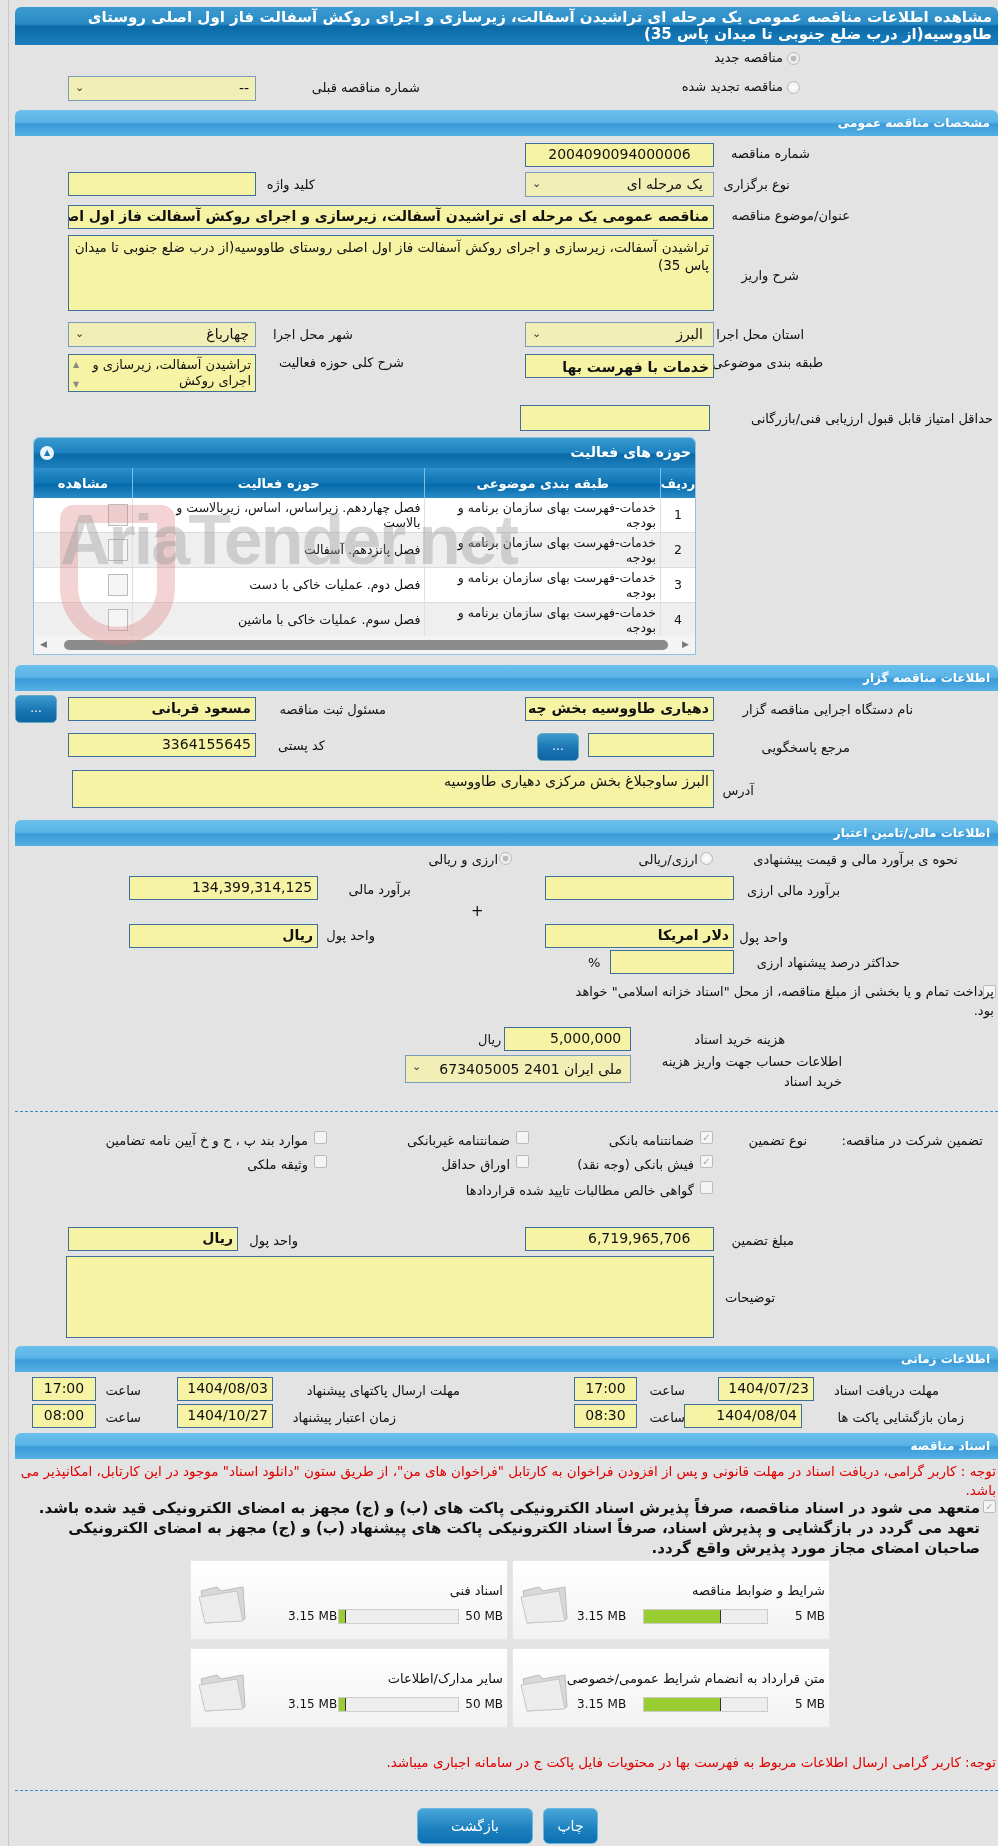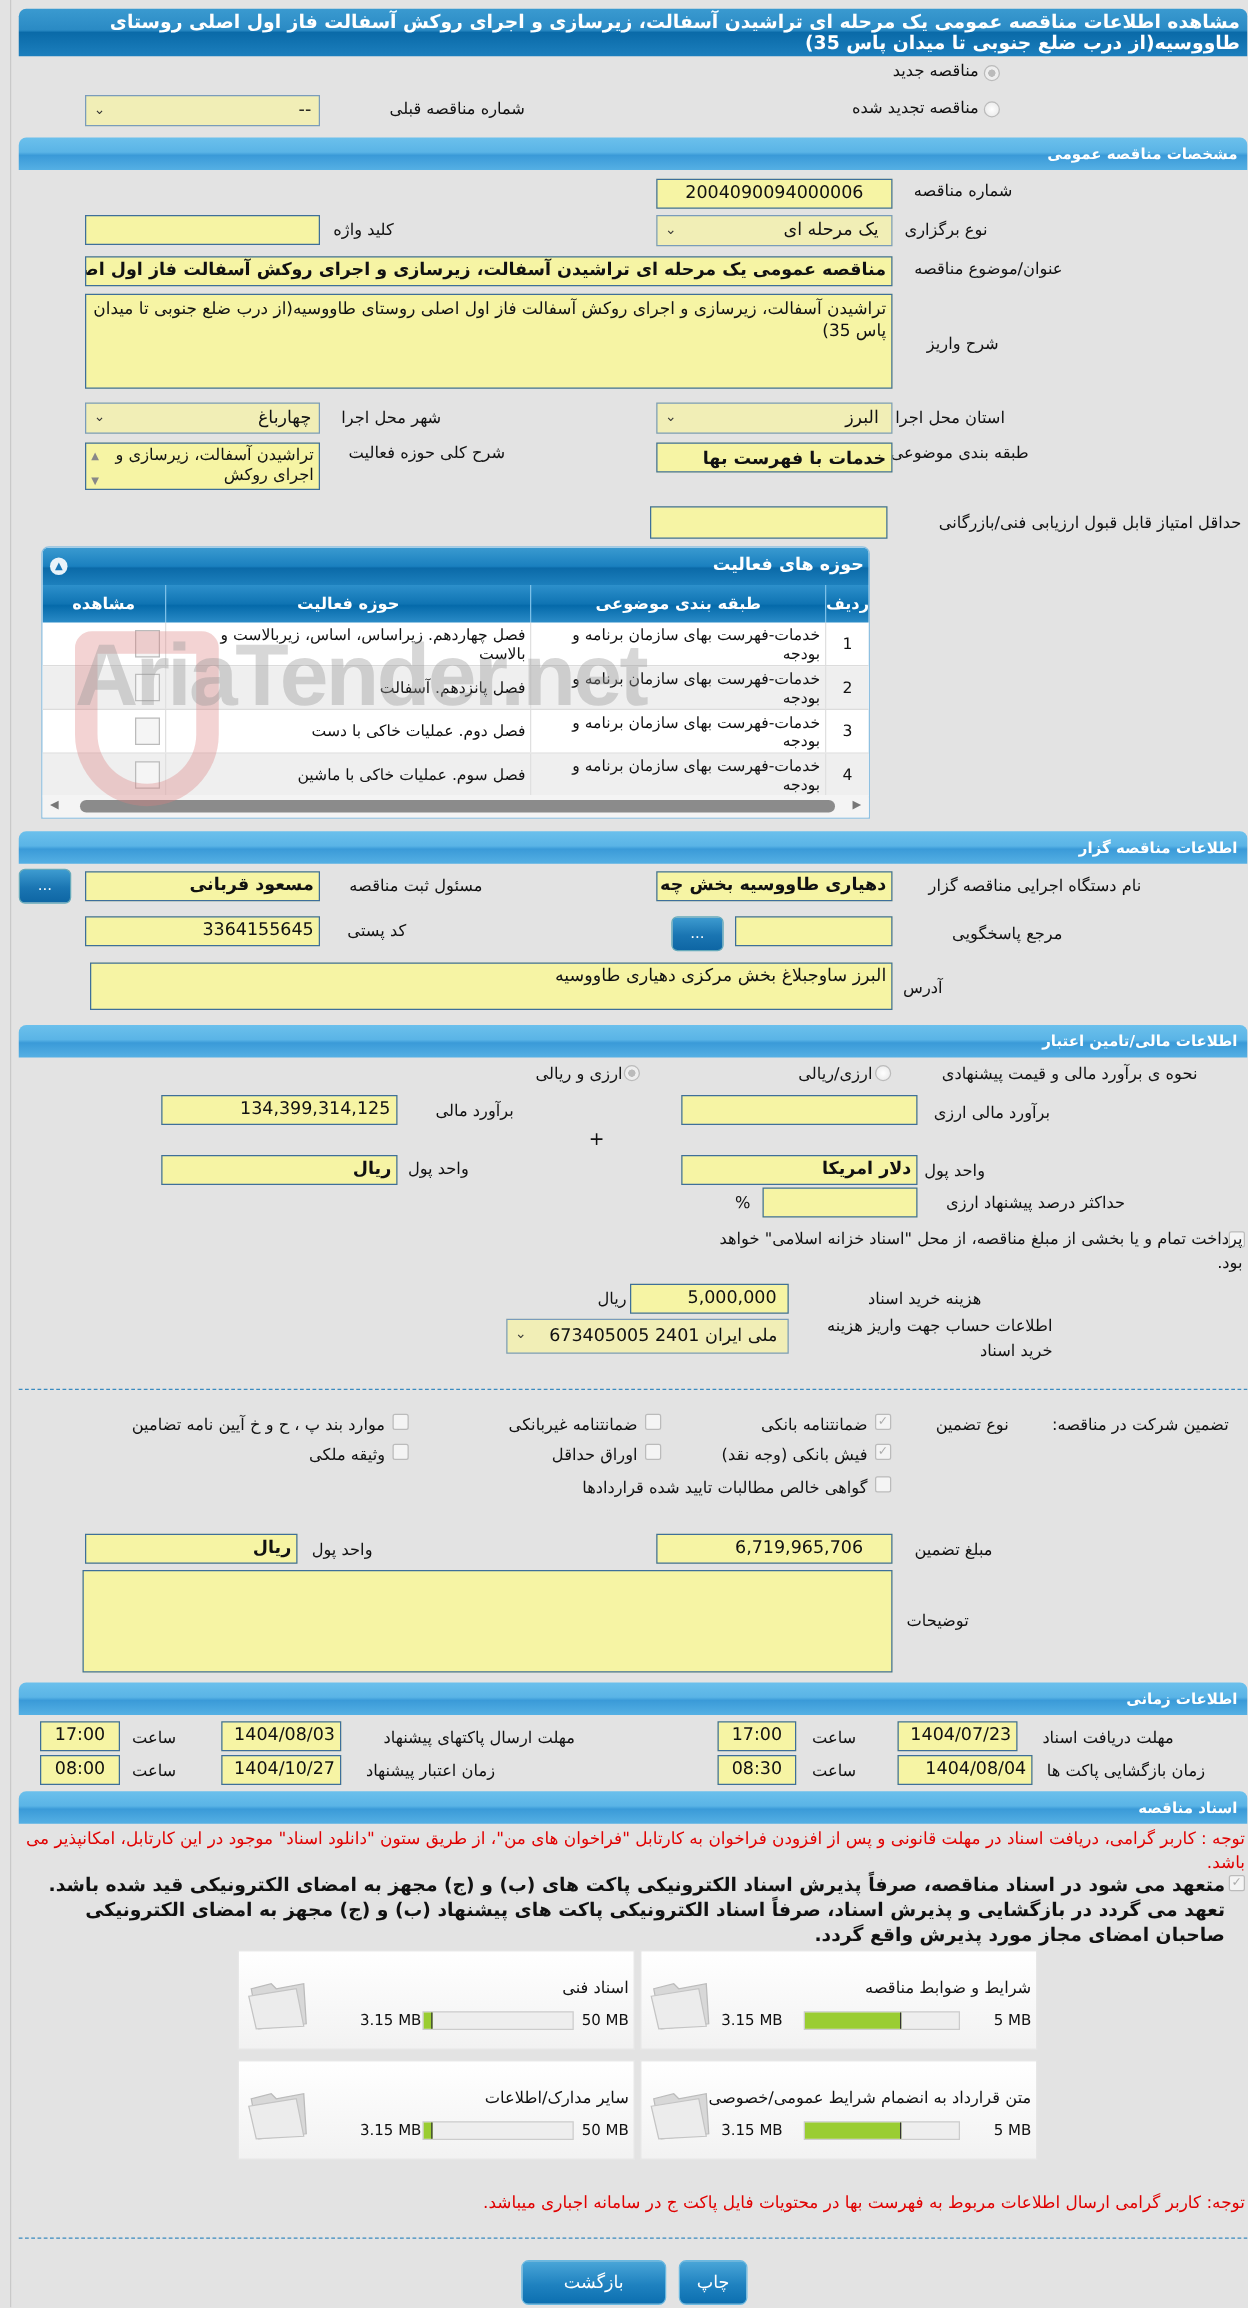--- a/index.html
+++ b/index.html
@@ -223,21 +223,21 @@
 <div class="lbl" style="right:59px;top:1383px">مهلت دریافت اسناد</div>
 <div class="inp" style="left:718px;top:1377px;width:96px">1404/07/23</div>
 <div class="lbl" style="right:313px;top:1383px">ساعت</div>
 <div class="inp" style="left:574px;top:1377px;width:63px;text-align:center">17:00</div>
 <div class="lbl" style="right:538px;top:1383px">مهلت ارسال پاکتهای پیشنهاد</div>
 <div class="inp" style="left:177px;top:1377px;width:96px">1404/08/03</div>
 <div class="lbl" style="right:857px;top:1383px">ساعت</div>
 <div class="inp" style="left:32px;top:1377px;width:64px;text-align:center">17:00</div>
 
 <div class="lbl" style="right:34px;top:1410px">زمان بازگشایی پاکت ها</div>
-<div class="inp" style="left:718px;top:1404px;width:108px">1404/08/04</div>
+<div class="inp" style="left:684px;top:1404px;width:118px">1404/08/04</div>
 <div class="lbl" style="right:313px;top:1410px">ساعت</div>
 <div class="inp" style="left:574px;top:1404px;width:63px;text-align:center">08:30</div>
 <div class="lbl" style="right:602px;top:1410px">زمان اعتبار پیشنهاد</div>
 <div class="inp" style="left:177px;top:1404px;width:96px">1404/10/27</div>
 <div class="lbl" style="right:857px;top:1410px">ساعت</div>
 <div class="inp" style="left:32px;top:1404px;width:64px;text-align:center">08:00</div>
 
 <div class="secbar" style="top:1433px">اسناد مناقصه</div>
 <div class="note" style="right:0;top:1462px;width:998px;padding-right:2px">توجه : کاربر گرامی، دریافت اسناد در مهلت قانونی و پس از افزودن فراخوان به کارتابل "فراخوان های من"، از طریق ستون "دانلود اسناد" موجود در این کارتابل، امکانپذیر می باشد.</div>
 <div class="cb" style="right:2px;top:1500px">✓</div>

